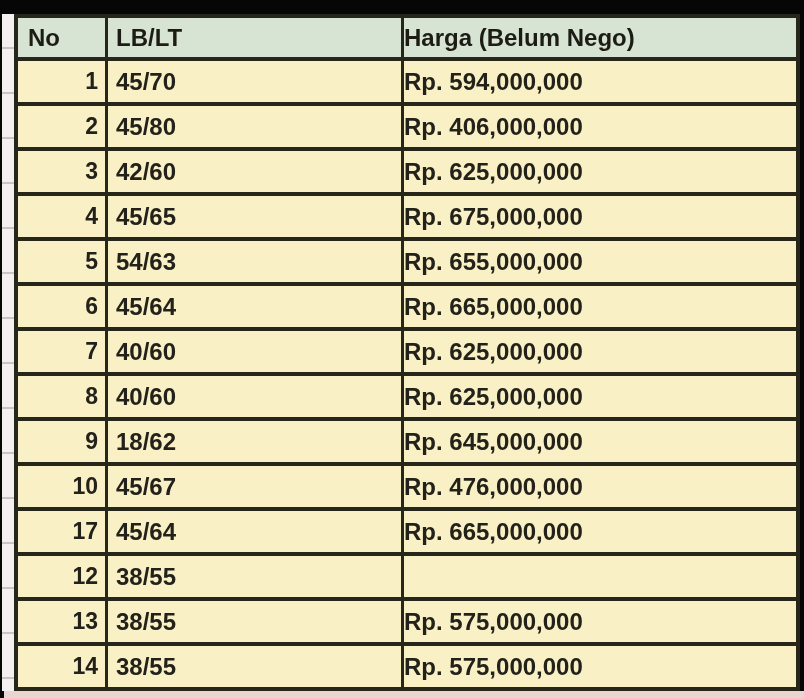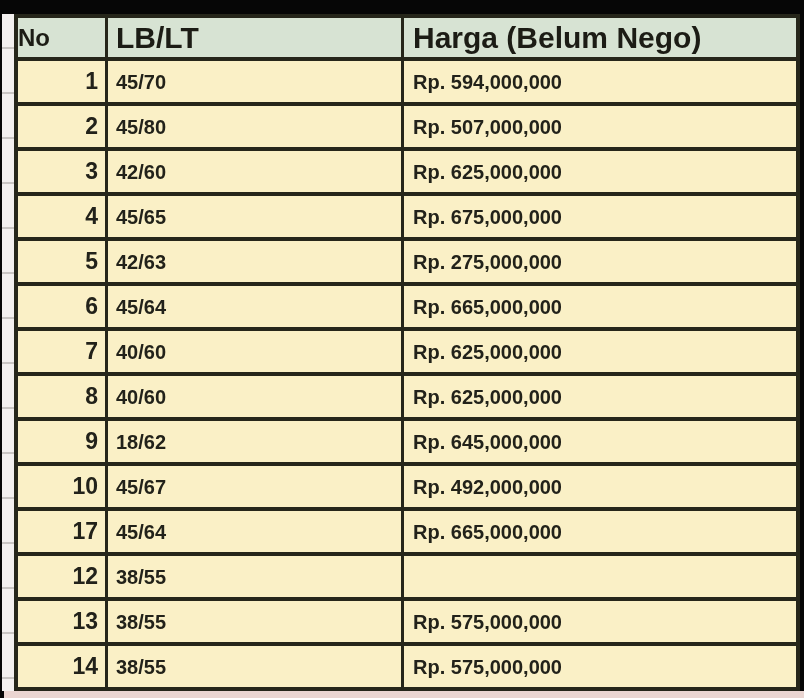--- a/index.html
+++ b/index.html
@@ -37,56 +37,56 @@
     grid-template-columns:87px 293px 392px;
     grid-template-rows:39px repeat(14,41px);
     column-gap:3px;row-gap:4px;
     padding:4px;
     background:var(--grid-border);
   }
   .cell{
     background:var(--cell-bg);
     color:var(--text);
     display:flex;align-items:center;
-    font-weight:700;font-size:20px;line-height:1;
+    font-weight:700;font-size:24px;line-height:1;
     white-space:nowrap;overflow:hidden;
   }
-  .cell.head{background:var(--header-bg);font-size:30px;color:#1c1c15;}
+  .cell.head{background:var(--header-bg);font-size:24px;color:#1c1c15;}
   .cell.no{justify-content:flex-end;padding-right:7px;font-size:23px;}
-  .cell.head.no{justify-content:flex-start;padding-left:0;font-size:24px;}
+  .cell.head.no{justify-content:flex-start;padding-left:10px;font-size:24px;}
   .cell.lblt{padding-left:8px;}
-  .cell.harga{padding-left:9px;}
+  .cell.harga{padding-left:0;}
   .row{display:contents;}
   
   .bottom-strip{
     position:absolute;left:4px;top:691px;width:800px;height:7px;
     background:var(--bottom-strip);
   }
 </style>
 </head>
 <body>
 
 <div class="canvas">
   <div class="left-sliver"></div>
 
   <div class="sheet">
     <div class="cell head no">No</div>
     <div class="cell head lblt">LB/LT</div>
     <div class="cell head harga">Harga (Belum Nego)</div>
 
   <div class="row"><div class="cell no">1</div><div class="cell lblt">45/70</div><div class="cell harga">Rp. 594,000,000</div></div>
-      <div class="row"><div class="cell no">2</div><div class="cell lblt">45/80</div><div class="cell harga">Rp. 507,000,000</div></div>
+      <div class="row"><div class="cell no">2</div><div class="cell lblt">45/80</div><div class="cell harga">Rp. 406,000,000</div></div>
       <div class="row"><div class="cell no">3</div><div class="cell lblt">42/60</div><div class="cell harga">Rp. 625,000,000</div></div>
       <div class="row"><div class="cell no">4</div><div class="cell lblt">45/65</div><div class="cell harga">Rp. 675,000,000</div></div>
-      <div class="row"><div class="cell no">5</div><div class="cell lblt">42/63</div><div class="cell harga">Rp. 275,000,000</div></div>
+      <div class="row"><div class="cell no">5</div><div class="cell lblt">54/63</div><div class="cell harga">Rp. 655,000,000</div></div>
       <div class="row"><div class="cell no">6</div><div class="cell lblt">45/64</div><div class="cell harga">Rp. 665,000,000</div></div>
       <div class="row"><div class="cell no">7</div><div class="cell lblt">40/60</div><div class="cell harga">Rp. 625,000,000</div></div>
       <div class="row"><div class="cell no">8</div><div class="cell lblt">40/60</div><div class="cell harga">Rp. 625,000,000</div></div>
       <div class="row"><div class="cell no">9</div><div class="cell lblt">18/62</div><div class="cell harga">Rp. 645,000,000</div></div>
-      <div class="row"><div class="cell no">10</div><div class="cell lblt">45/67</div><div class="cell harga">Rp. 492,000,000</div></div>
+      <div class="row"><div class="cell no">10</div><div class="cell lblt">45/67</div><div class="cell harga">Rp. 476,000,000</div></div>
       <div class="row"><div class="cell no">17</div><div class="cell lblt">45/64</div><div class="cell harga">Rp. 665,000,000</div></div>
       <div class="row"><div class="cell no">12</div><div class="cell lblt">38/55</div><div class="cell harga"></div></div>
       <div class="row"><div class="cell no">13</div><div class="cell lblt">38/55</div><div class="cell harga">Rp. 575,000,000</div></div>
       <div class="row"><div class="cell no">14</div><div class="cell lblt">38/55</div><div class="cell harga">Rp. 575,000,000</div></div>
     </div>
 
   <div class="bottom-strip"></div>
 </div>
 
 </body></html>

